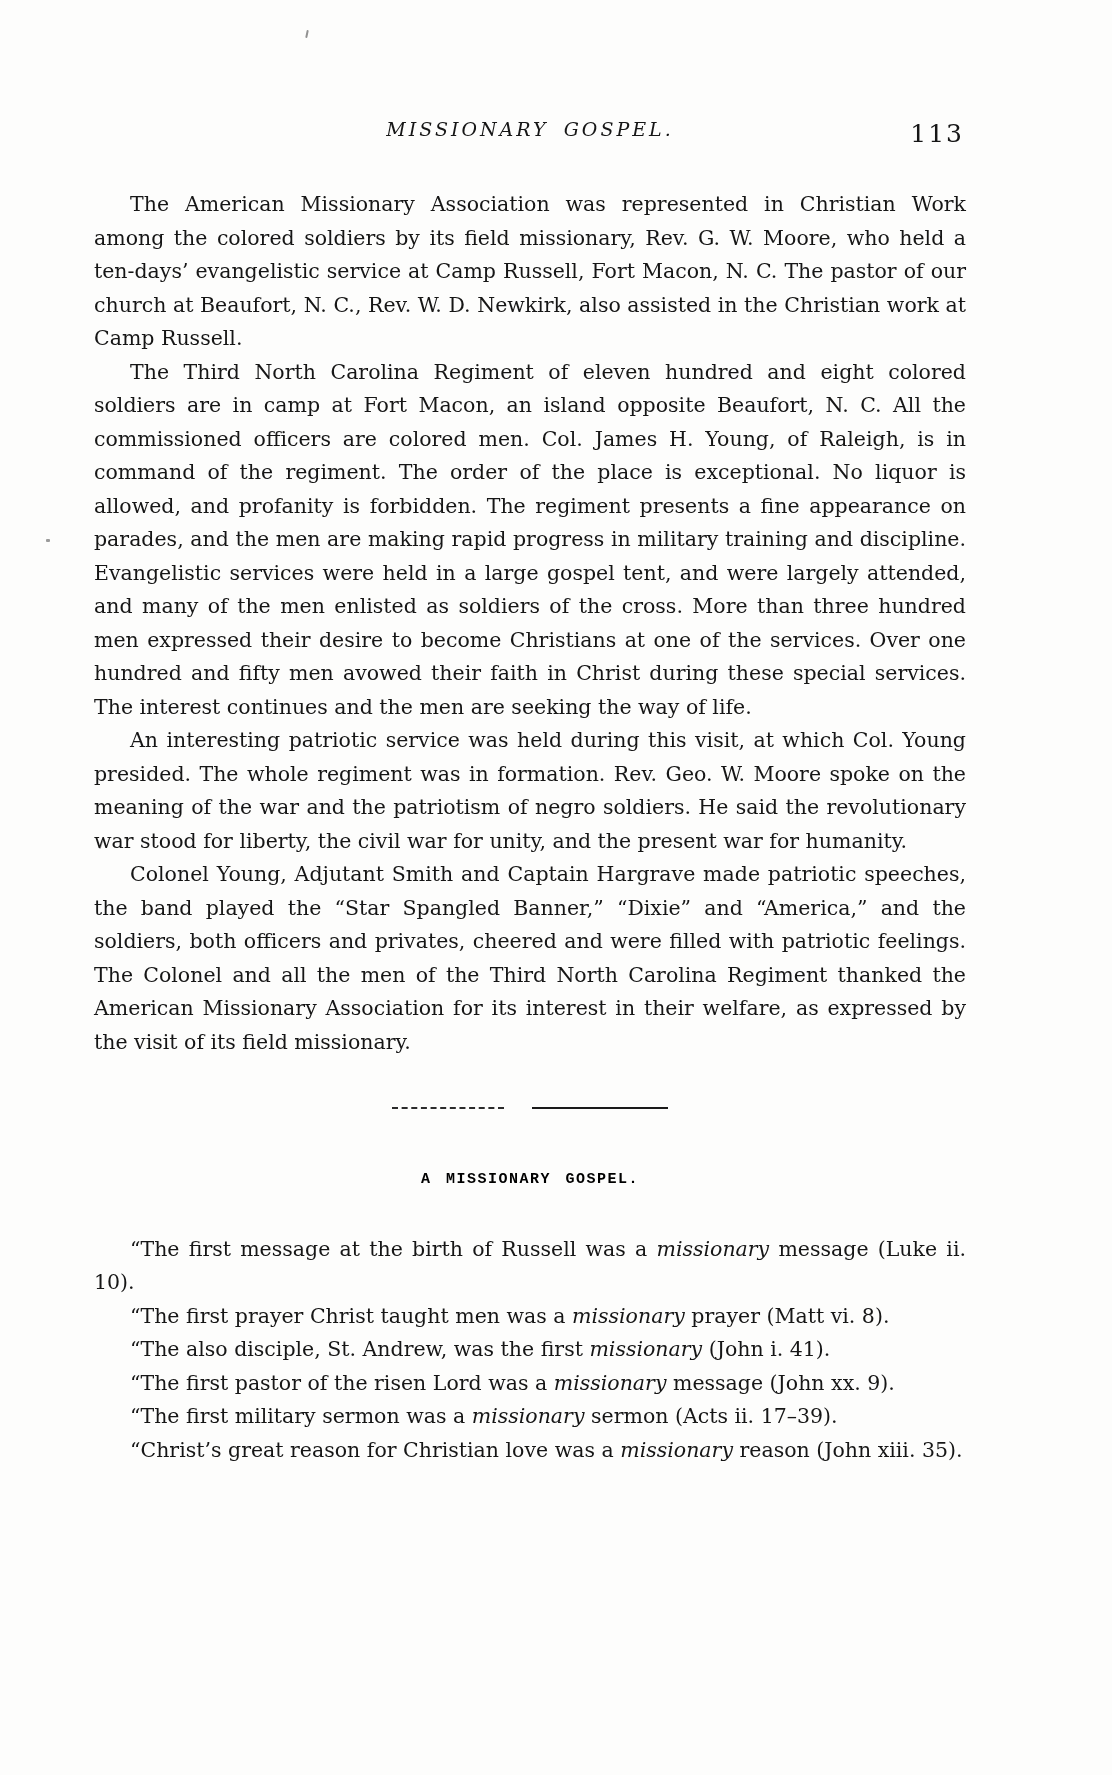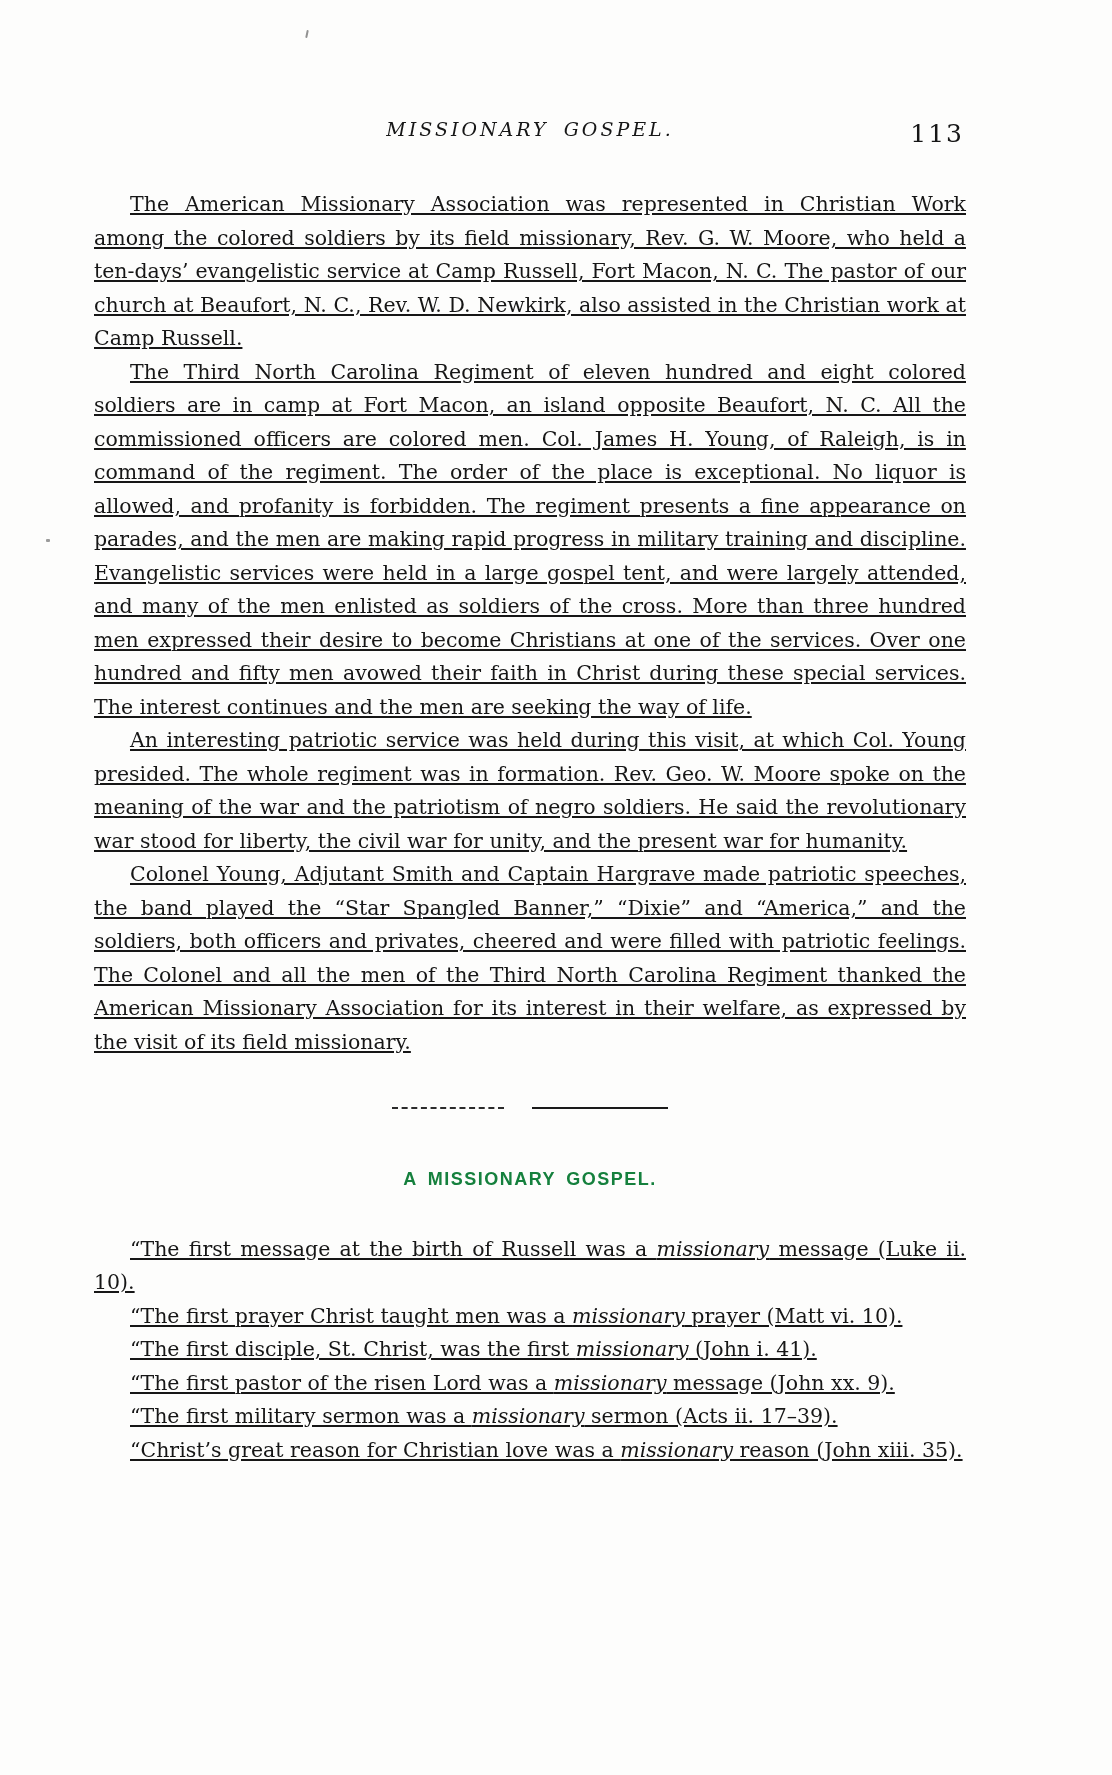--- a/index.html
+++ b/index.html
@@ -40,43 +40,42 @@
   }
   .body-text {
     margin-top: 42px;
     font-size: 20.5px;
     line-height: 33.5px;
   }
   .para {
     margin: 0;
     text-indent: 36px;
     text-align: justify;
-    text-decoration: underline;
   }
   .para em { font-style: italic; }
   .divider {
     display: flex;
     justify-content: center;
     align-items: center;
     gap: 28px;
     margin-top: 46px;
     height: 6px;
   }
   .rule { display: inline-block; height: 0; }
   .rule-dashed { width: 112px; border-top: 2px dashed #2b2b2b; }
   .rule-solid  { width: 136px; border-top: 2px solid  #1a1a1a; }
   .section-heading {
-    font-family: Liberation Sans, sans-serif;
+    font-family: Liberation Mono, monospace;
     font-weight: 700;
-    font-size: 18px;
+    font-size: 15px;
     letter-spacing: 1.5px;
     word-spacing: 4px;
     text-align: center;
     margin: 52px 0 36px 0;
-    color: #15803d;
+    color: #000000;
   }
   
   .artifact { position: absolute; background: #3a3a3a; border-radius: 1px; }
   .artifact-top    { left: 306px; top: 30px;  width: 2px; height: 8px; transform: rotate(12deg); opacity: .55; }
   .artifact-margin { left: 46px;  top: 539px; width: 4px; height: 3px; opacity: .5; }
   .artifact-quote  { left: 100px; top: 840px; width: 2px; height: 9px; transform: rotate(18deg); opacity: .45; }
 </style>
 </head>
 <body>
 
@@ -101,21 +100,21 @@
       <p class="para">Colonel Young, Adjutant Smith and Captain Hargrave made patriotic speeches, the band played the “Star Spangled Banner,” “Dixie” and “America,” and the soldiers, both officers and privates, cheered and were filled with patriotic feelings.  The Colonel and all the men of the Third North Carolina Regiment thanked the American Missionary Association for its interest in their welfare, as expressed by the visit of its field missionary.</p>
 
       <div class="divider">
         <span class="rule rule-dashed"></span>
         <span class="rule rule-solid"></span>
       </div>
 
       <h2 class="section-heading">A MISSIONARY GOSPEL.</h2>
 
       <p class="para quote"><span>“The first message at the birth of Russell was a </span><em>missionary</em><span> message (Luke ii. 10).</span></p>
-      <p class="para quote"><span>“The first prayer Christ taught men was a </span><em>missionary</em><span> prayer (Matt vi. 10).</span></p>
-      <p class="para quote"><span>“The first disciple, St. Christ, was the first </span><em>missionary</em><span> (John i. 41).</span></p>
+      <p class="para quote"><span>“The first prayer Christ taught men was a </span><em>missionary</em><span> prayer (Matt vi. 8).</span></p>
+      <p class="para quote"><span>“The also disciple, St. Andrew, was the first </span><em>missionary</em><span> (John i. 41).</span></p>
       <p class="para quote"><span>“The first pastor of the risen Lord was a </span><em>missionary</em><span> message (John xx. 9).</span></p>
       <p class="para quote"><span>“The first military sermon was a </span><em>missionary</em><span> sermon (Acts ii. 17–39).</span></p>
       <p class="para quote"><span>“Christ’s great reason for Christian love was a </span><em>missionary</em><span> reason (John xiii. 35).</span></p>
 
     </main>
   </div>
 </div>
 
 </body></html>

